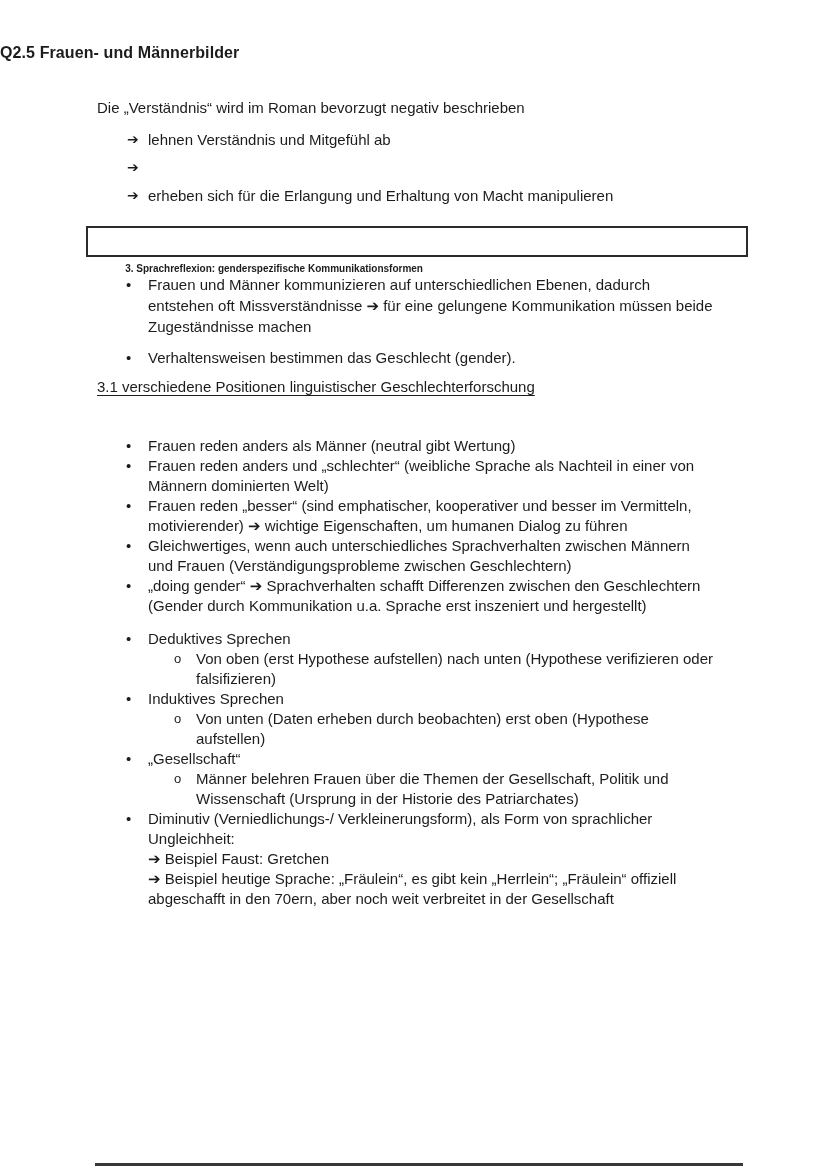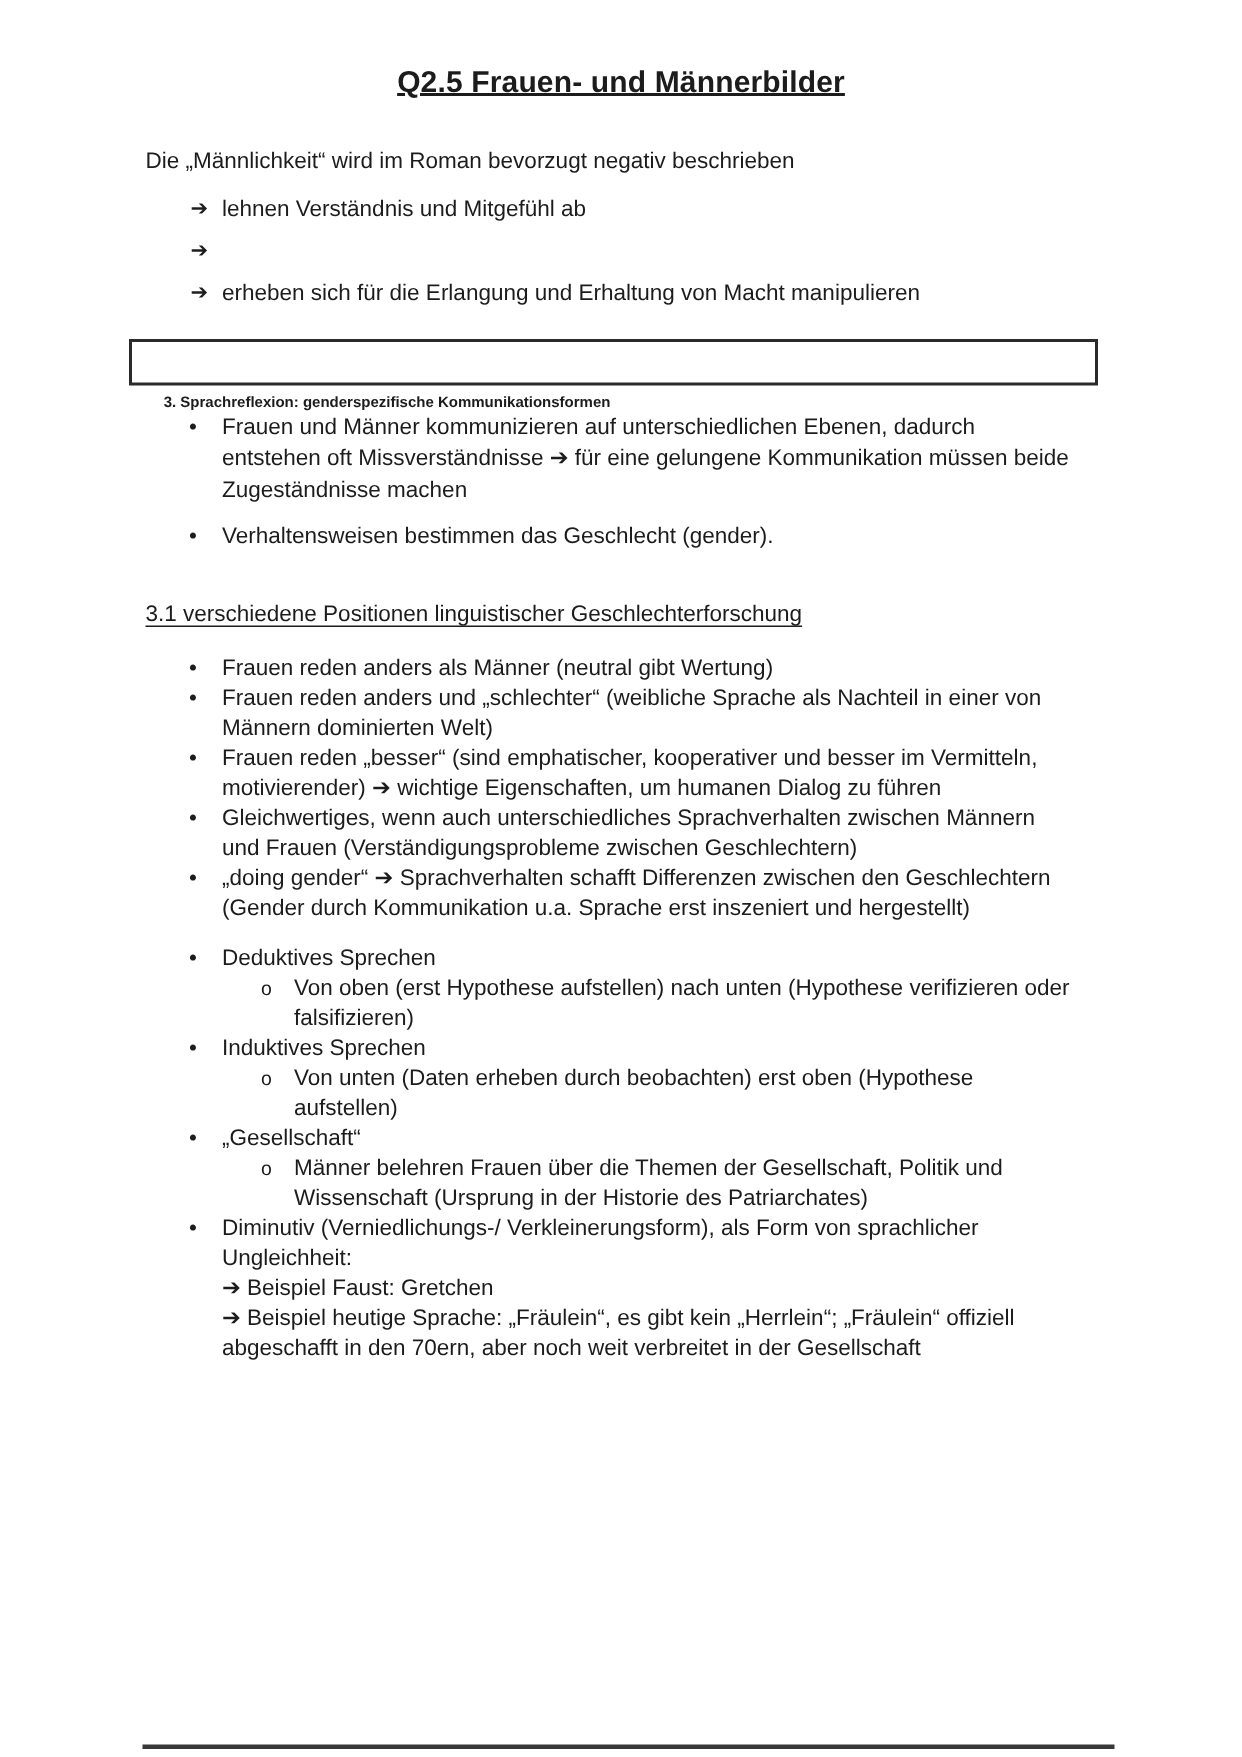--- a/index.html
+++ b/index.html
@@ -12,26 +12,24 @@
     overflow: hidden;
     font-family: "Liberation Sans", sans-serif;
     color: #1c1c1c;
     font-size: 15px;
   }
   .title {
     position: absolute;
     top: 44px;
     left: 0;
     width: 828px;
-    text-align: center;
-    font-size: 20px;
+    font-size: 16px;
     font-weight: bold;
     margin: 0;
     letter-spacing: 0.1px;
-    text-decoration: underline;
   }
   .intro {
     position: absolute;
     left: 97px;
     top: 99px;
     margin: 0;
     white-space: pre;
   }
   
   .alist {
@@ -45,39 +43,39 @@
   .alist .li { height: 21px; line-height: 21px; }
   
   .box {
     position: absolute;
     left: 86px;
     top: 226px;
     width: 632px;
     height: 27px;
     border: 2px solid #2b2b2b;
     line-height: 27px;
-    padding-left: 10px;
+    padding-left: 26px;
     font-weight: bold;
     font-size: 10px;
     white-space: pre;
   }
   
   .blist { display: flex; flex-direction: column; }
   .lista {
     position: absolute;
     left: 126px;
     top: 274px;
     gap: 10px;
   }
   .lista .txt { line-height: 21px; }
   .lista .li  { line-height: 21px; }
   .h31 {
     position: absolute;
     left: 97px;
-    top: 401px;
+    top: 378px;
     margin: 0;
     font-size: 15px;
     font-weight: normal;
     text-decoration: underline;
     text-underline-offset: 3px;
     white-space: pre;
   }
   .listb {
     position: absolute;
     left: 126px;
@@ -115,21 +113,21 @@
     background: #383838;
   }
 </style>
 </head>
 <body>
 
 <div class="page">
 
   <h1 class="title">Q2.5 Frauen- und Männerbilder</h1>
 
-  <p class="intro">Die „Männlichkeit“ wird im Roman bevorzugt negativ beschrieben</p>
+  <p class="intro">Die „Verständnis“ wird im Roman bevorzugt negativ beschrieben</p>
 
   <div class="alist">
     <div class="li">
       <span class="mk arrow">➔</span>
       <div class="txt">lehnen Verständnis und Mitgefühl ab</div>
     </div>
     <div class="li">
       <span class="mk arrow">➔</span>
     </div>
     <div class="li">

